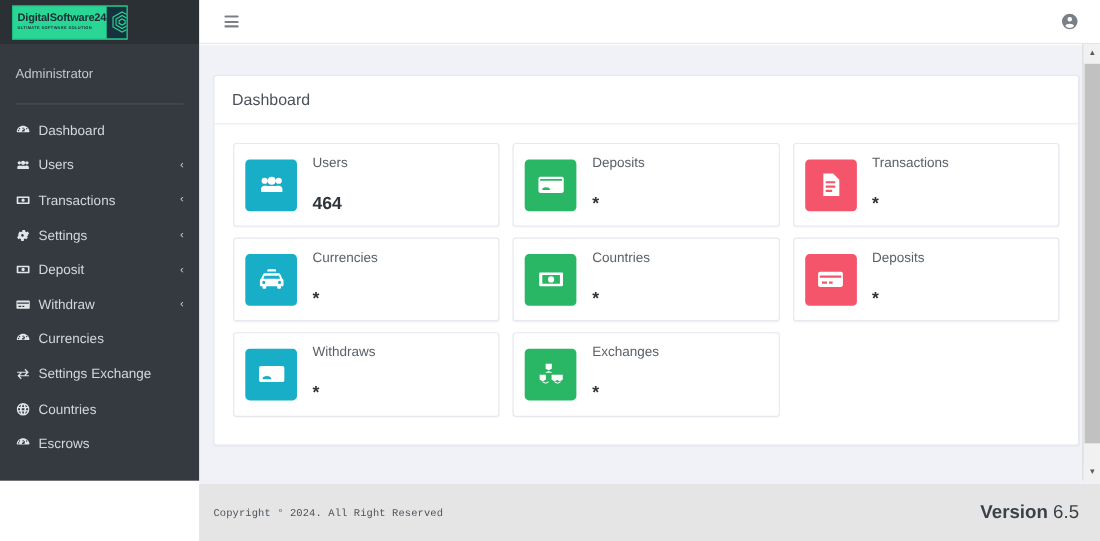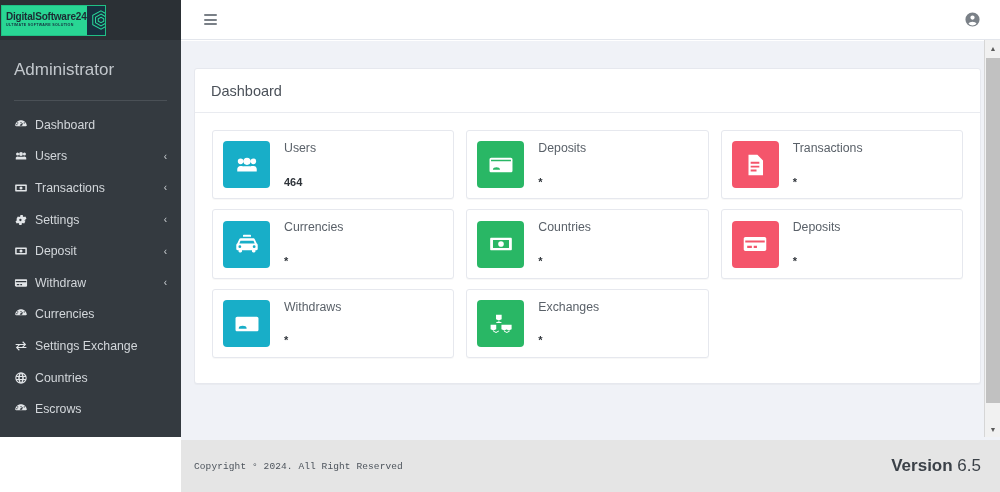--- a/index.html
+++ b/index.html
@@ -16,21 +16,21 @@
     position: absolute; left: 0; top: 0;
     width: 181px; height: 437px;
     background: #343a40;
     overflow: hidden;
     z-index: 5;
   }
   .brand {
     height: 40px;
     background: #2b3035;
     display: flex; align-items: center;
-    padding-left: 1px;
+    padding-left: 11px;
   }
   .logo-box {
     width: 105px; height: 31px;
     background: #29d694;
     display: flex; align-items: center;
     border: 1px solid #1fc085;
     position: relative;
     overflow: hidden;
   }
   .logo-text-wrap {
@@ -44,21 +44,21 @@
     font-size: 3.6px; font-weight: bold; color: #16303f;
     letter-spacing: 0.35px; white-space: nowrap; margin-top: 1.5px;
   }
   .logo-hex {
     width: 29px; height: 29px; background: #17313f;
     display: flex; align-items: center; justify-content: center;
     flex: 0 0 29px;
   }
 
   .admin-label {
-    color: #c2c7cc; font-size: 17px;
+    color: #c2c7cc; font-size: 12px;
     padding: 20px 0 20px 14px;
   }
   .sb-divider {
     height: 1px; background: #4a5056; margin: 0 14px;
   }
 
   .nav { padding-top: 8px; }
   .nav-item {
     display: flex; align-items: center;
     height: 31.6px;
@@ -149,21 +149,21 @@
     cursor: pointer;
   }
   .stat-ico {
     width: 47px; height: 47px; flex: 0 0 47px;
     border-radius: 4px;
     display: flex; align-items: center; justify-content: center;
     color: #fff;
   }
   .stat-text { padding-left: 14px; line-height: 1.35; }
   .stat-label { font-size: 12.3px; color: #5a6169; }
-  .stat-value { font-size: 11px; color: #2f343a; font-weight: bold; margin-top: 18px; }
+  .stat-value { font-size: 16px; color: #2f343a; font-weight: bold; margin-top: 18px; }
 
   
   .footer {
     position: absolute; left: 181px; top: 440px;
     width: 819px; height: 52px;
     background: #e5e5e5;
     display: flex; align-items: center; justify-content: space-between;
     padding: 0 19px 0 13px;
     z-index: 3;
   }

